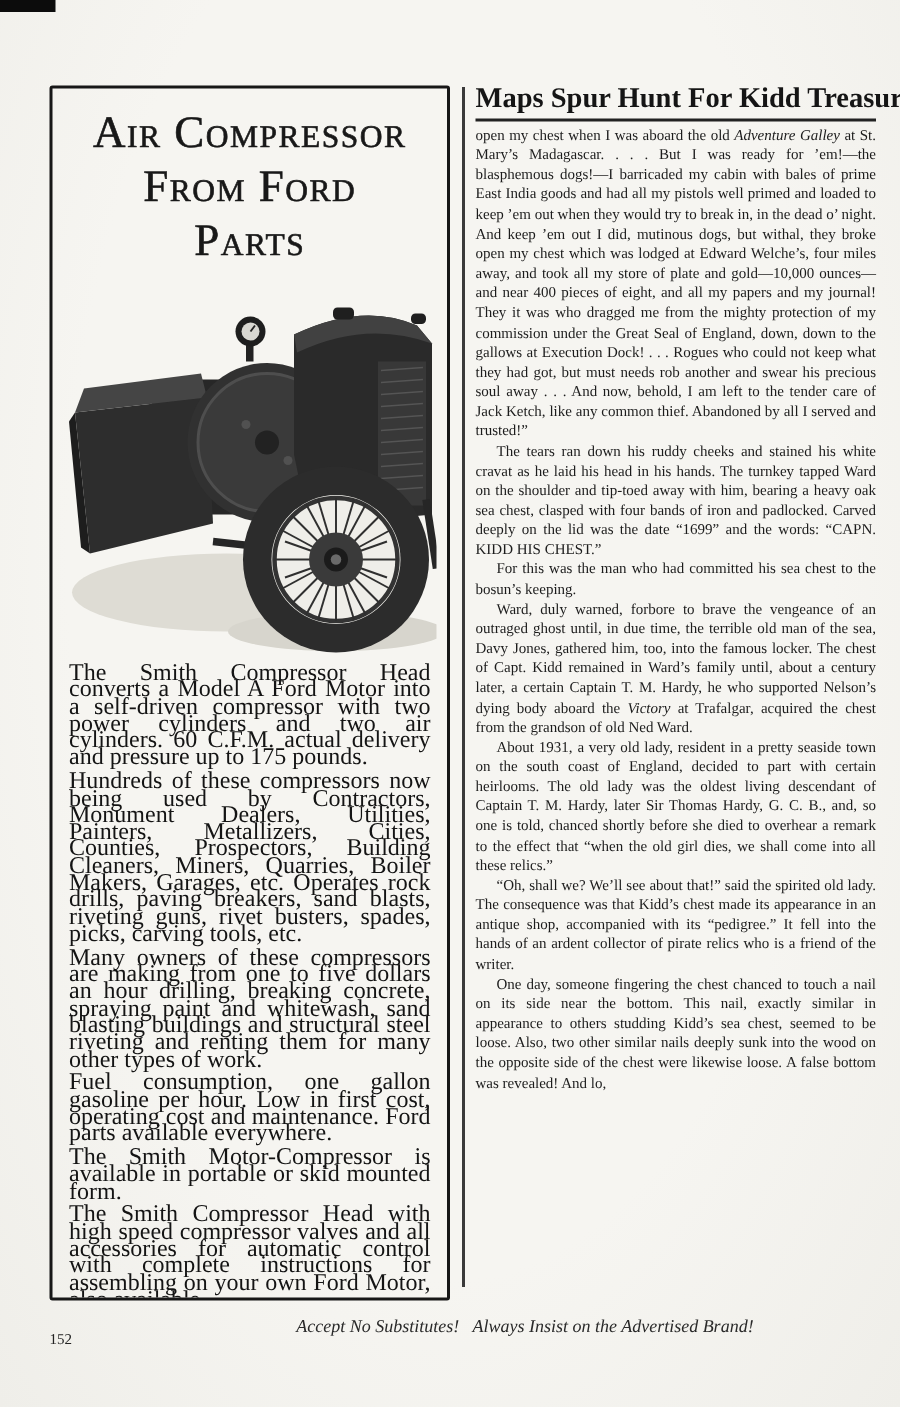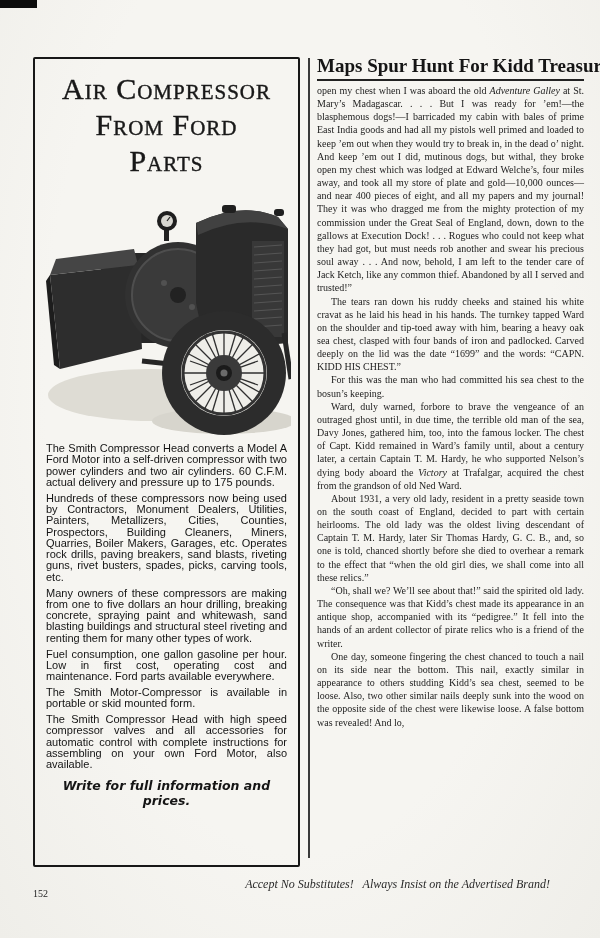--- a/index.html
+++ b/index.html
@@ -37,22 +37,22 @@
     font-weight: normal;
     font-size: 30px;
     line-height: 36px;
     letter-spacing: 1px;
     color: #181818;
     -webkit-text-stroke: 0.4px #181818;
   }
   .ad-headline .hl { display: block; }
   .illus { width: 245px; height: 258px; margin: 4px auto 2px auto; }
   .ad-body {
-    font-family: Liberation Sans, sans-serif;
-    font-size: 11px;
+    font-family: Liberation Serif, serif;
+    font-size: 16px;
     line-height: 11.3px;
     text-align: justify;
     color: #141414;
   }
   .ad-body p { margin-bottom: 4.5px; }
   .ad-cta {
     font-family: "DejaVu Sans", sans-serif;
     font-style: italic;
     font-weight: bold;
     font-size: 12.5px;
@@ -97,21 +97,21 @@
   .article-body p { text-indent: 14px; }
   .article-body p.noindent { text-indent: 0; }
 
   
   .pagenum {
     position: absolute; left: 33px; top: 888px;
     font-size: 10px; color: #222; text-align: center;
   }
   .slogan {
     position: absolute; left: 150px; top: 877px; width: 400px;
-    text-align: right;
+    text-align: center;
     font-style: italic;
     font-size: 12px;
     color: #2a2a2a;
     white-space: pre;
   }
 </style>
 </head>
 <body>
 
 <div class="page">

